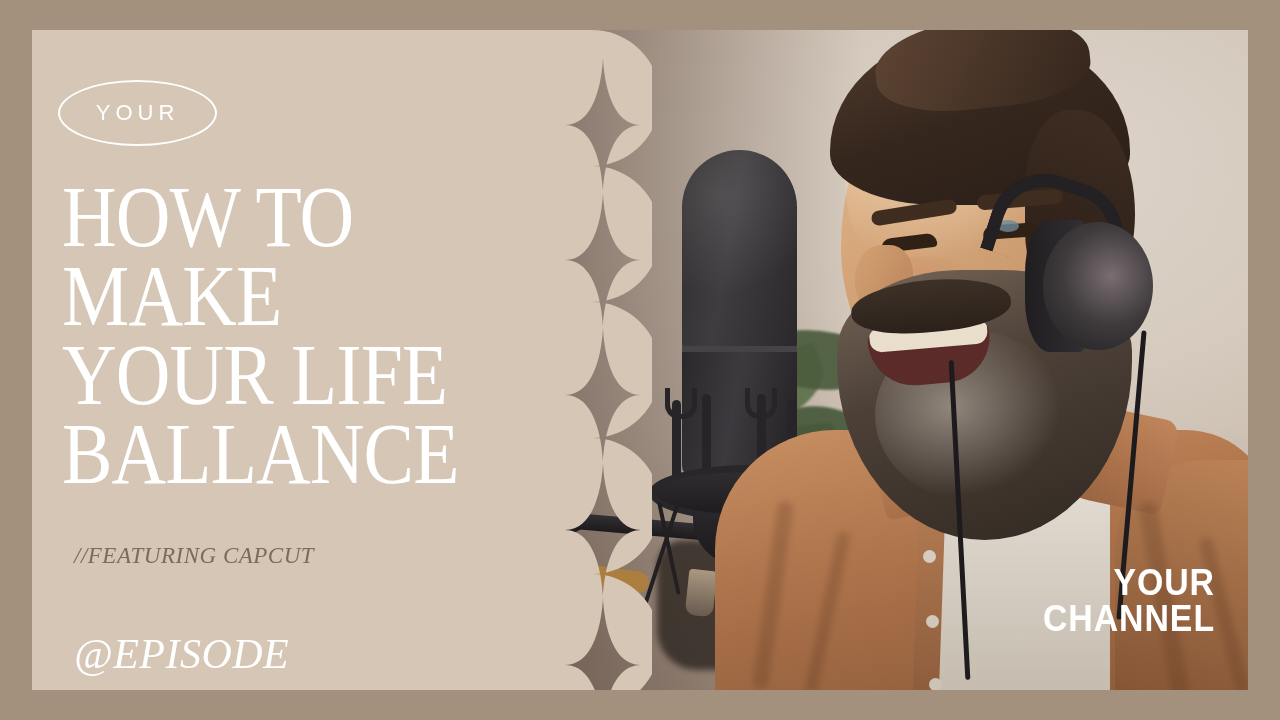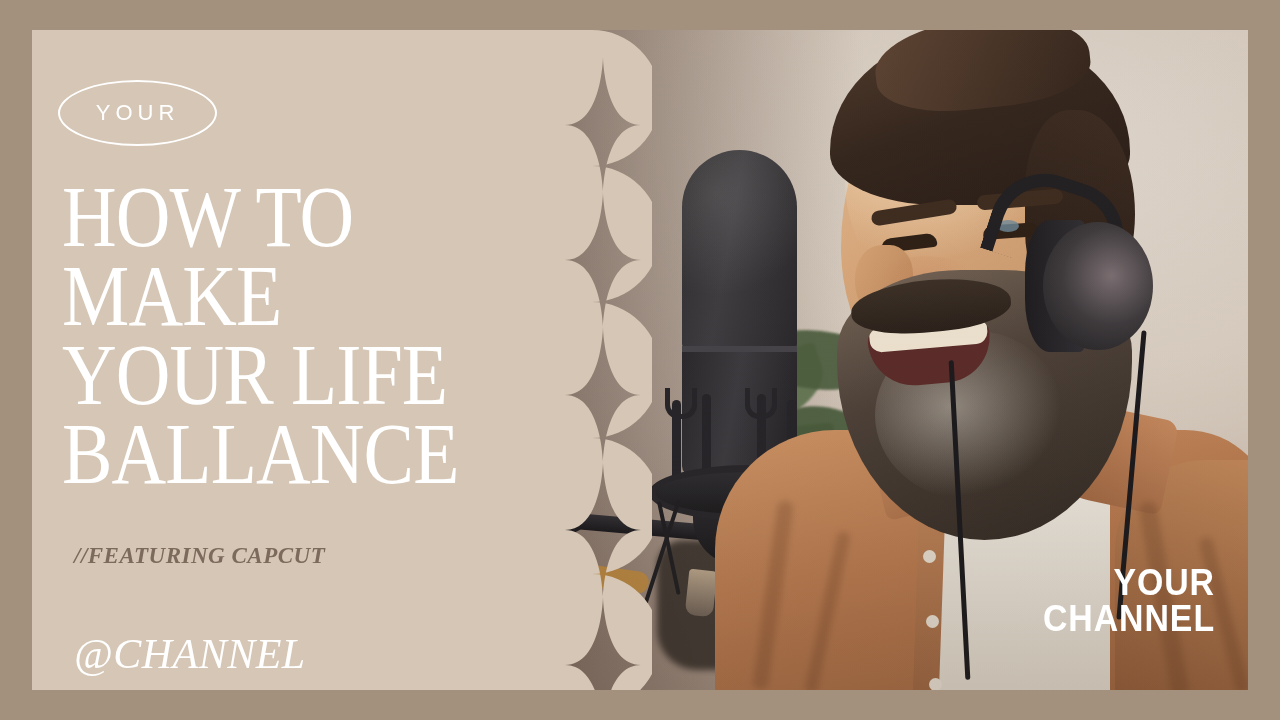--- a/index.html
+++ b/index.html
@@ -231,21 +231,21 @@
     font-weight:400;
     font-size:86px;
     line-height:.92;
     letter-spacing:-1px;
     transform:scaleX(.88);
     transform-origin:left top;
   }
   .headline .ln{display:block;white-space:nowrap;}
   .featuring{
     position:absolute;left:42px;top:513px;
-    color:#7c6a5c;font-style:italic;font-weight:700;
+    color:#7c6a5c;font-style:italic;font-weight:400;
     font-family:"Liberation Serif", serif;
     font-size:23px;letter-spacing:.5px;
   }
   .handle{
     position:absolute;left:42px;top:600px;
     color:#ffffff;font-style:italic;
     font-family:"Liberation Serif", serif;
     font-size:42px;letter-spacing:.5px;
   }
 
@@ -394,21 +394,21 @@
 
     <div class="headline">
       <span class="ln">HOW TO</span>
       <span class="ln">MAKE</span>
       <span class="ln">YOUR LIFE</span>
       <span class="ln">BALLANCE</span>
     </div>
 
     <div class="featuring">//FEATURING CAPCUT</div>
 
-    <div class="handle">@CHANNEL</div>
+    <div class="handle">@EPISODE</div>
 
 
     <div class="channel">
       <span class="cl">YOUR</span>
       <span class="cl">CHANNEL</span>
     </div>
 
   </div>
 </div>
 

